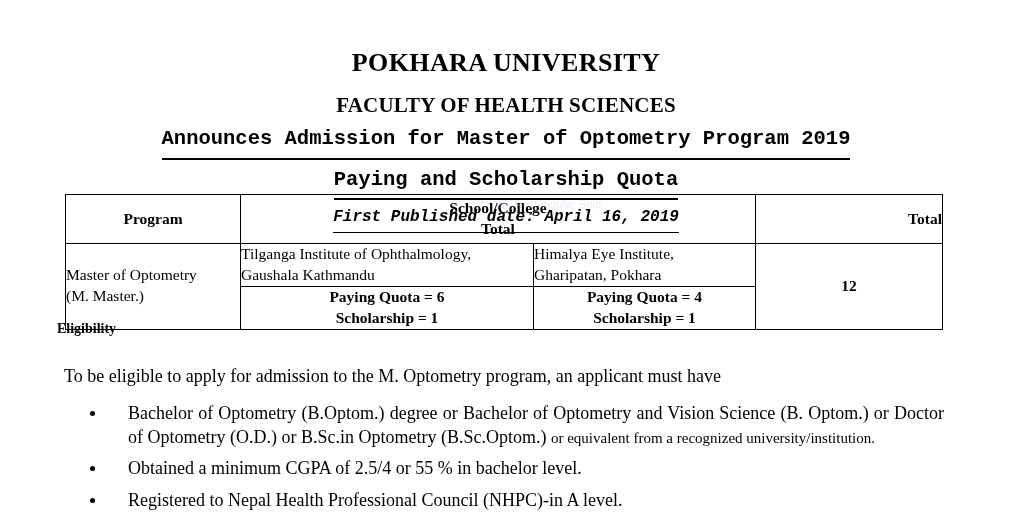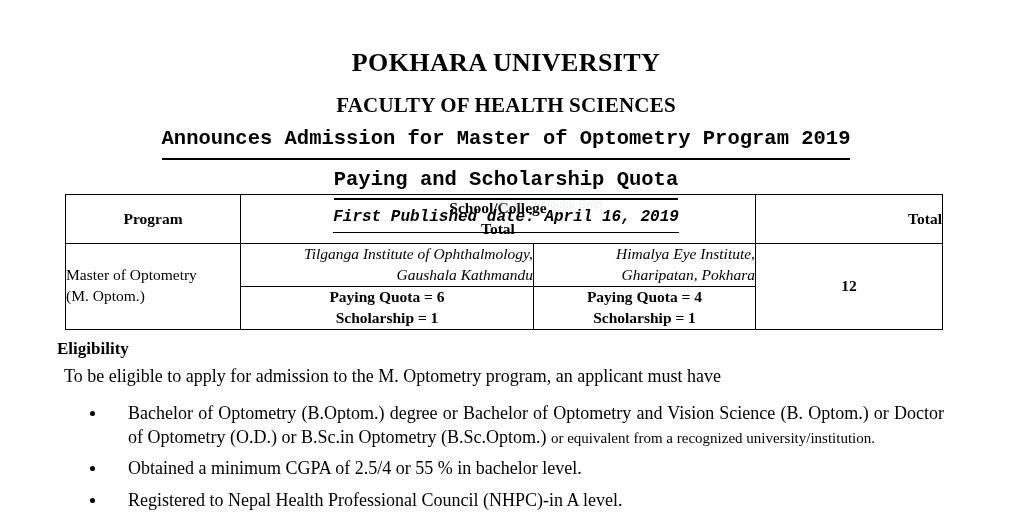--- a/index.html
+++ b/index.html
@@ -116,25 +116,24 @@
     height: 48px;
   }
 
   .td-program {
     text-align: left;
     font-size: 16px;
     padding: 6px 0 6px 12px;
     line-height: 1.42;
   }
   .td-inst {
-    text-align: right;
+    text-align: left;
     font-size: 15.5px;
     padding: 5px 4px;
     line-height: 1.34;
-    font-style: italic;
   }
   .td-quota {
     text-align: center;
     font-size: 15.5px;
     font-weight: bold;
     padding: 4px 4px 5px;
     line-height: 1.34;
   }
   .td-quota .line2 { display: block; }
   .td-total {
@@ -167,22 +166,22 @@
     font-size: 11px;
     font-weight: normal;
     color: #b9c9dd;
     letter-spacing: 0.2px;
   }
 
   
   .eligibility-head {
     position: absolute;
     left: 57px;
-    top: 339px;
-    font-size: 17px;
+    top: 321px;
+    font-size: 14px;
     font-weight: bold;
   }
   .eligibility-intro {
     position: absolute;
     left: 64px;
     top: 365px;
     font-size: 18px;
     line-height: 1.3;
   }
 
@@ -255,21 +254,21 @@
           </div>
           <span>School/College</span>
           <span class="line2">Total</span>
         </td>
         <td class="th-total">Total</td>
       </tr>
 
       <tr>
         <td class="td-program" rowspan="2">
           <div>Master of Optometry</div>
-          <div>(M. Optom.)</div>
+          <div>(M. Master.)</div>
         </td>
         <td class="td-inst">
           <div>Tilganga Institute of Ophthalmology,</div>
           <div>Gaushala Kathmandu</div>
         </td>
         <td class="td-inst">
           <div>Himalya Eye Institute,</div>
           <div>Gharipatan, Pokhara</div>
         </td>
         <td class="td-total" rowspan="2">12</td>

